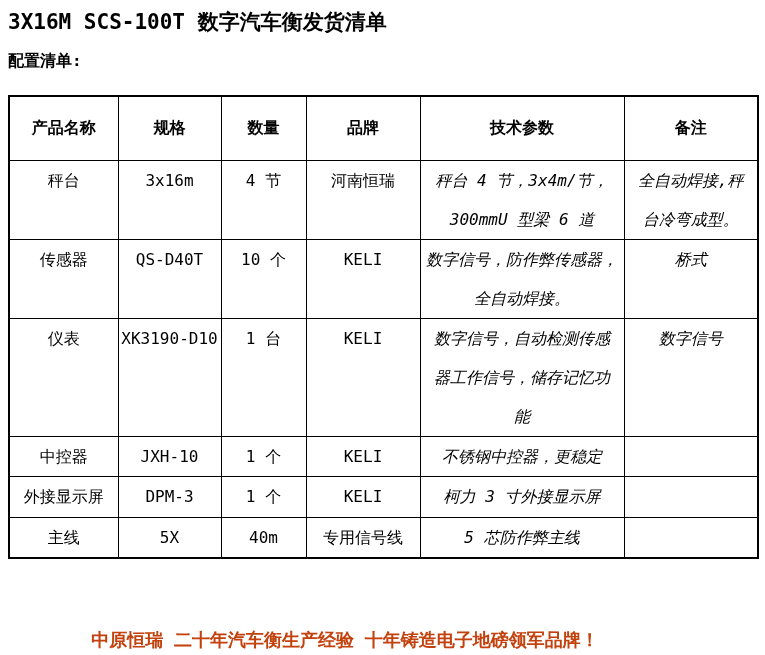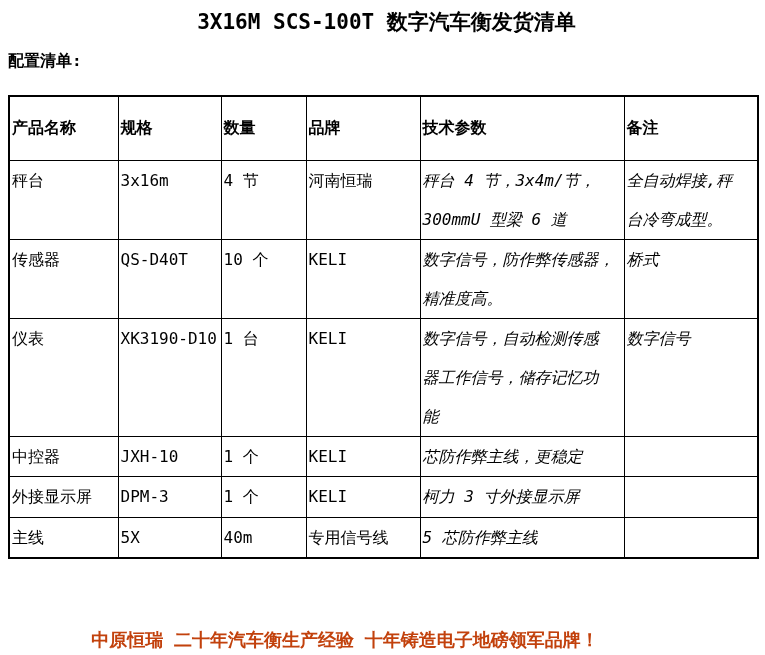--- a/index.html
+++ b/index.html
@@ -5,41 +5,41 @@
   * { margin:0; padding:0; box-sizing:border-box; }
   html,body { background:#ffffff; }
   body {
     width:765px; height:655px;
     position:relative; overflow:hidden;
     font-family:"DejaVu Sans Mono","Liberation Sans",sans-serif;
     color:#000;
   }
   .doc-title {
     margin-top:8px;
-    text-align:center;
+    text-align:left;
     font-size:21px;
     font-weight:bold;
     white-space:nowrap;
     padding-left:8px;
   }
   .doc-subtitle {
     margin:15px 8px 0 8px;
     font-size:16px;
     font-weight:bold;
   }
   table.spec-table {
     position:absolute;
     left:8px; top:95px;
     border-collapse:collapse;
     table-layout:fixed;
     border:2px solid #000;
   }
   table.spec-table td {
     border:1px solid #000;
-    text-align:left;
+    text-align:center;
     vertical-align:top;
     font-size:16px;
     line-height:39px;
     padding:0 2px;
   }
   table.spec-table tr.head td {
     vertical-align:middle;
     font-weight:bold;
     line-height:normal;
     height:64px;
@@ -110,21 +110,21 @@
       </td>
     </tr>
 
     <tr class="r1">
       <td>传感器</td>
       <td>QS-D40T</td>
       <td>10 个</td>
       <td>KELI</td>
       <td>
         <span class="param-line">数字信号，防作弊传感器，</span>
-        <span class="param-line">精准度高。</span>
+        <span class="param-line">全自动焊接。</span>
       </td>
       <td>
         <span class="note-line">桥式</span>
       </td>
     </tr>
 
     <tr class="r2">
       <td>仪表</td>
       <td>XK3190-D10</td>
       <td>1 台</td>
@@ -138,21 +138,21 @@
         <span class="note-line">数字信号</span>
       </td>
     </tr>
 
     <tr class="r3">
       <td>中控器</td>
       <td>JXH-10</td>
       <td>1 个</td>
       <td>KELI</td>
       <td>
-        <span class="param-line">芯防作弊主线，更稳定</span>
+        <span class="param-line">不锈钢中控器，更稳定</span>
       </td>
       <td>
         <span class="note-line"></span>
       </td>
     </tr>
 
     <tr class="r4">
       <td>外接显示屏</td>
       <td>DPM-3</td>
       <td>1 个</td>

